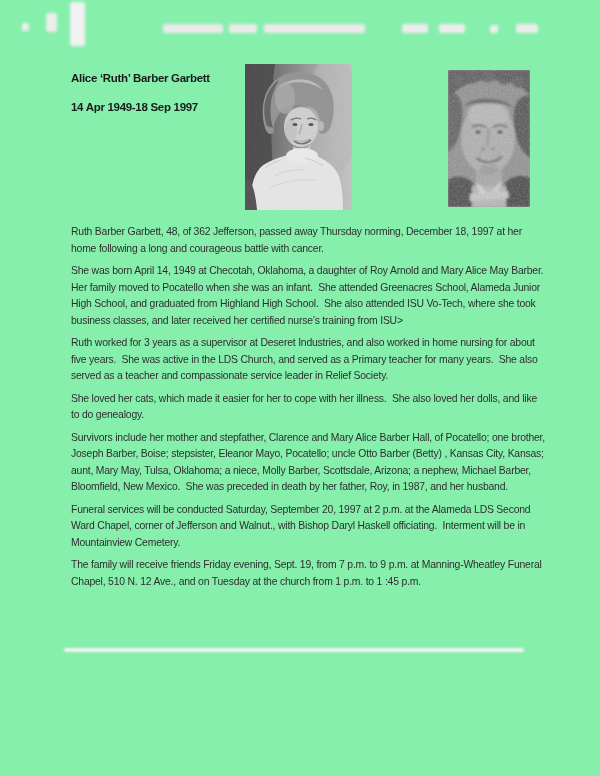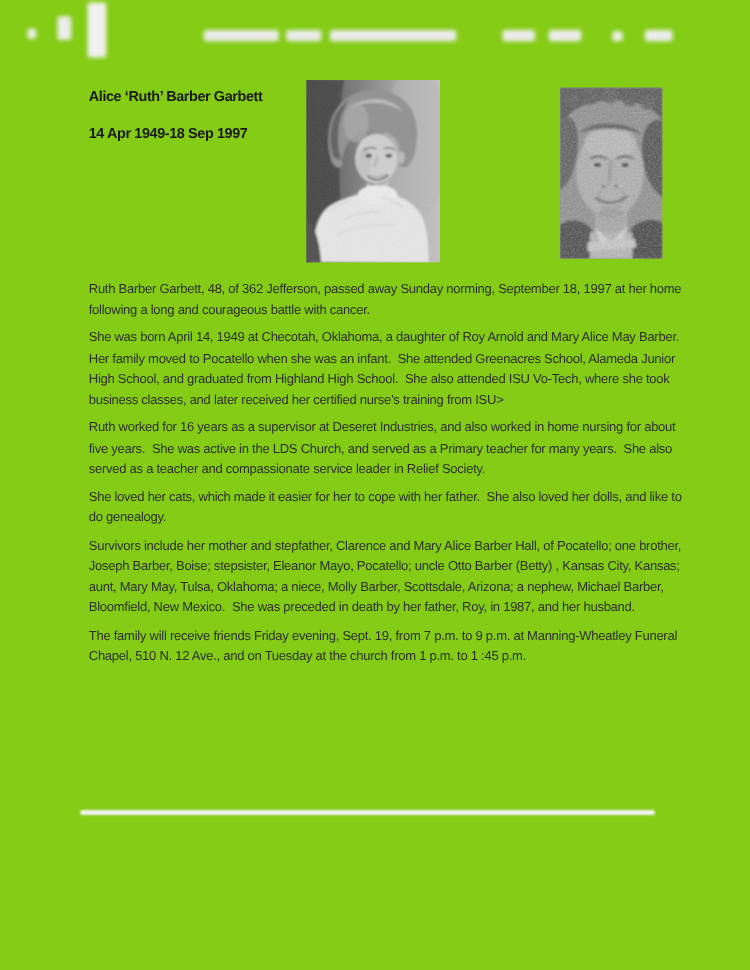--- a/index.html
+++ b/index.html
@@ -1,19 +1,19 @@
 <!DOCTYPE html>
 <html><head>
 <meta charset="utf-8">
 <style>
   html,body { margin:0; padding:0; background:#ffffff; }
   .page {
     position:relative;
     width:600px; height:776px;
-    background:#84cc16;
+    background:#86efac;
     overflow:hidden;
     font-family:"Liberation Sans", sans-serif;
   }
 
   
   .smudge { position:absolute; background:#ededed; border-radius:2px; filter:blur(1.5px); }
   .s1 { left:22px;  top:23px;  width:7px;   height:8px;  background:#efefef; }
   .s2 { left:46px;  top:13px;  width:11px;  height:19px; }
   .s3 { left:70px;  top:2px;   width:15px;  height:44px; background:#f1f1f1; }
   .s4 { left:163px; top:24px;  width:60px;  height:9px;  background:#ebebeb; }
@@ -180,21 +180,22 @@
         <rect x="24" y="116" width="34" height="21" fill="#b7b7b7"></rect>
         <path d="M28,112 L41,124 L33,128 Z" fill="#d6d6d6"></path>
         <path d="M54,110 L41,124 L49,128 Z" fill="#d0d0d0"></path>
         <path d="M22,124 L60,121 L61,128 L22,131 Z" fill="#c9c9c9"></path>
       </g>
       <rect width="82" height="137" filter="url(#grain2)" opacity="0.4"></rect>
     </svg>
   </div>
 
   <div class="bodytext">
-    <p>Ruth Barber Garbett, 48, of 362 Jefferson, passed away Sunday norming, September 18, 1997 at her home following a long and courageous battle with cancer.</p>
+    <p>Ruth Barber Garbett, 48, of 362 Jefferson, passed away Thursday norming, December 18, 1997 at her home following a long and courageous battle with cancer.</p>
     <p>She was born April 14, 1949 at Checotah, Oklahoma, a daughter of Roy Arnold and Mary Alice May Barber.  Her family moved to Pocatello when she was an infant.  She attended Greenacres School, Alameda Junior High School, and graduated from Highland High School.  She also attended ISU Vo-Tech, where she took business classes, and later received her certified nurse’s training from ISU&gt;</p>
-    <p>Ruth worked for 16 years as a supervisor at Deseret Industries, and also worked in home nursing for about five years.  She was active in the LDS Church, and served as a Primary teacher for many years.  She also served as a teacher and compassionate service leader in Relief Society.</p>
-    <p>She loved her cats, which made it easier for her to cope with her father.  She also loved her dolls, and like to do genealogy.</p>
+    <p>Ruth worked for 3 years as a supervisor at Deseret Industries, and also worked in home nursing for about five years.  She was active in the LDS Church, and served as a Primary teacher for many years.  She also served as a teacher and compassionate service leader in Relief Society.</p>
+    <p>She loved her cats, which made it easier for her to cope with her illness.  She also loved her dolls, and like to do genealogy.</p>
     <p>Survivors include her mother and stepfather, Clarence and Mary Alice Barber Hall, of Pocatello; one brother, Joseph Barber, Boise; stepsister, Eleanor Mayo, Pocatello; uncle Otto Barber (Betty) , Kansas City, Kansas; aunt, Mary May, Tulsa, Oklahoma; a niece, Molly Barber, Scottsdale, Arizona; a nephew, Michael Barber, Bloomfield, New Mexico.  She was preceded in death by her father, Roy, in 1987, and her husband.</p>
+    <p>Funeral services will be conducted Saturday, September 20, 1997 at 2 p.m. at the Alameda LDS Second Ward Chapel, corner of Jefferson and Walnut., with Bishop Daryl Haskell officiating.  Interment will be in Mountainview Cemetery.</p>
     <p>The family will receive friends Friday evening, Sept. 19, from 7 p.m. to 9 p.m. at Manning-Wheatley Funeral Chapel, 510 N. 12 Ave., and on Tuesday at the church from 1 p.m. to 1 :45 p.m.</p>
   </div>
 
 </div>
 
 </body></html>

